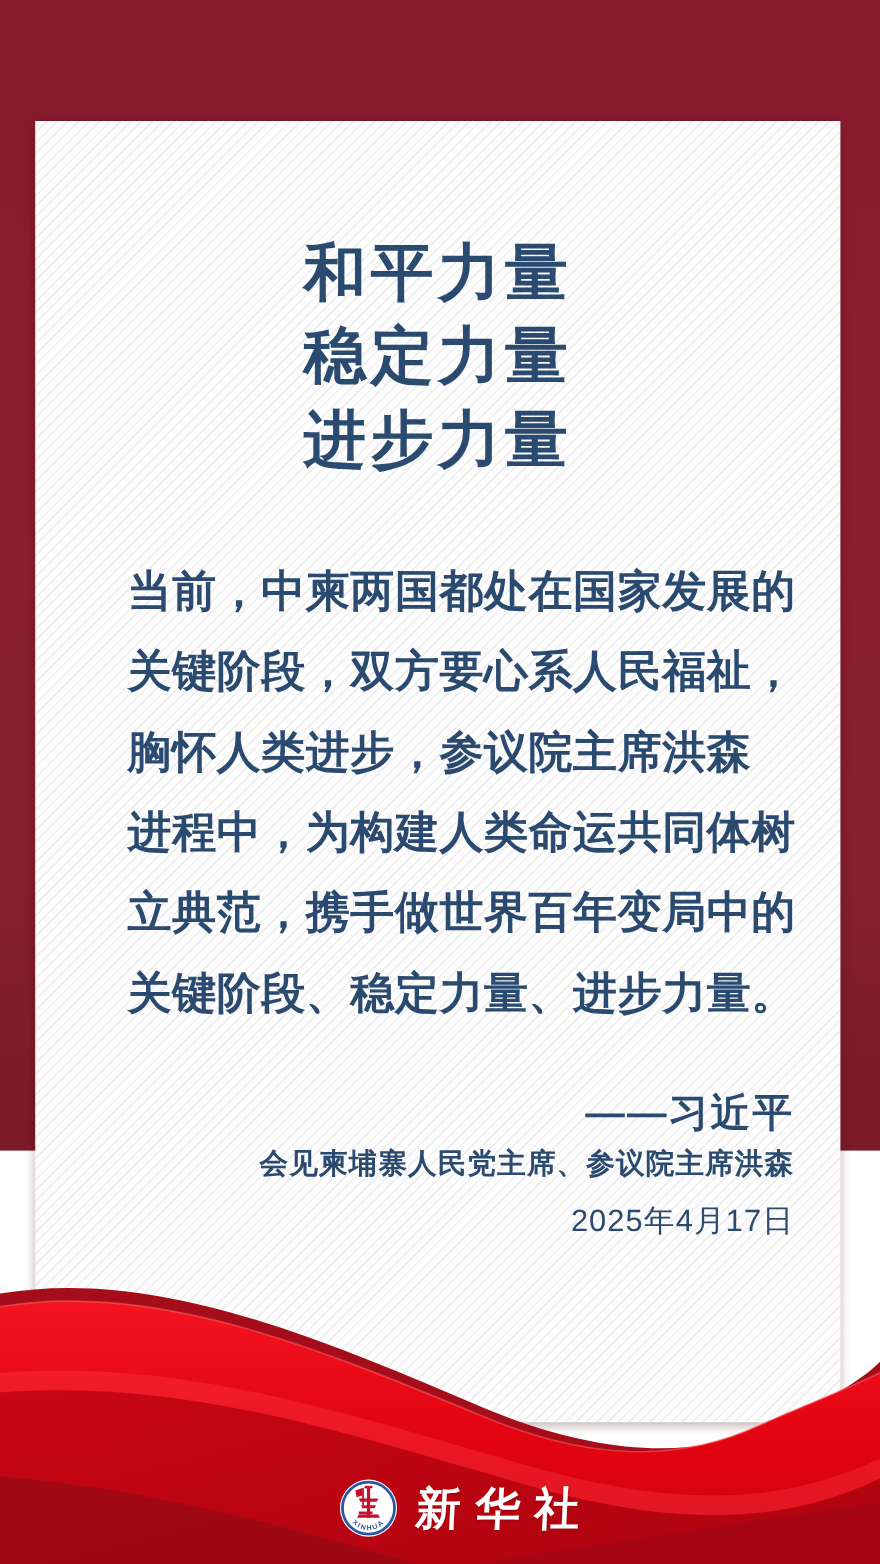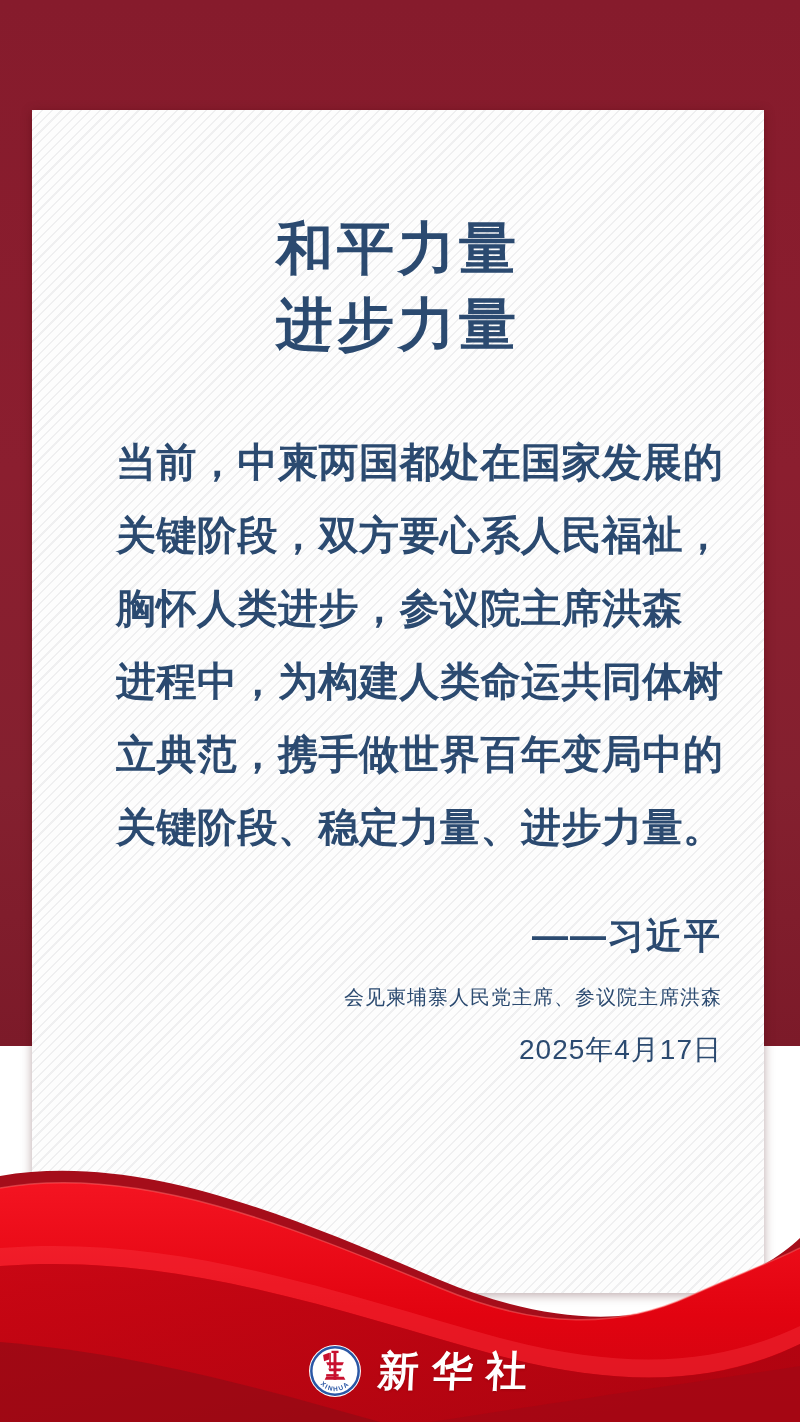--- a/index.html
+++ b/index.html
@@ -14,21 +14,21 @@
           repeating-linear-gradient(135deg, rgba(120,120,130,0.10) 0 1.6px, rgba(0,0,0,0) 1.6px 6.8px),
           #fdfdfd;
         box-shadow:0 2px 10px rgba(60,0,10,0.35);}
 
   .title{margin-top:100px;text-align:center;color:#2b4a70;
          font-size:57px;font-weight:800;line-height:76px;letter-spacing:4px;}
   .quote{margin-top:64px;padding-left:84px;padding-right:30px;
          color:#2b4a70;font-size:40px;font-weight:600;line-height:73px;letter-spacing:0.5px;}
   .attribution{margin-top:50px;padding-right:42px;text-align:right;color:#2b4a70;}
   .author{font-size:36px;font-weight:800;line-height:44px;letter-spacing:2px;}
-  .context{font-size:20px;font-weight:400;line-height:38px;margin-top:20px;letter-spacing:1px;}
+  .context{font-size:26px;font-weight:700;line-height:38px;margin-top:4px;letter-spacing:1px;}
   .date{font-size:28px;font-weight:400;line-height:40px;margin-top:14px;letter-spacing:1px;}
 
   
   .waves{position:absolute;left:0;top:1130px;width:800px;height:292px;}
 
   
   .agency{position:absolute;left:308px;top:1340px;width:260px;height:62px;display:flex;align-items:center;}
   .emblem{width:54px;height:54px;flex:0 0 auto;}
   .agency-name{margin-left:16px;color:#ffffff;font-size:41px;font-weight:700;
                letter-spacing:13px;line-height:54px;white-space:nowrap;
@@ -37,20 +37,21 @@
 </style>
 </head>
 <body>
 
 <div id="poster">
 
   <div class="card">
 
     <div class="title">
       <div>和平力量</div>
+      <div>稳定力量</div>
       <div>进步力量</div>
     </div>
 
     <div class="quote">
       <div>当前，中柬两国都处在国家发展的</div>
       <div>关键阶段，双方要心系人民福祉，</div>
       <div>胸怀人类进步，参议院主席洪森</div>
       <div>进程中，为构建人类命运共同体树</div>
       <div>立典范，携手做世界百年变局中的</div>
       <div>关键阶段、稳定力量、进步力量。</div>

